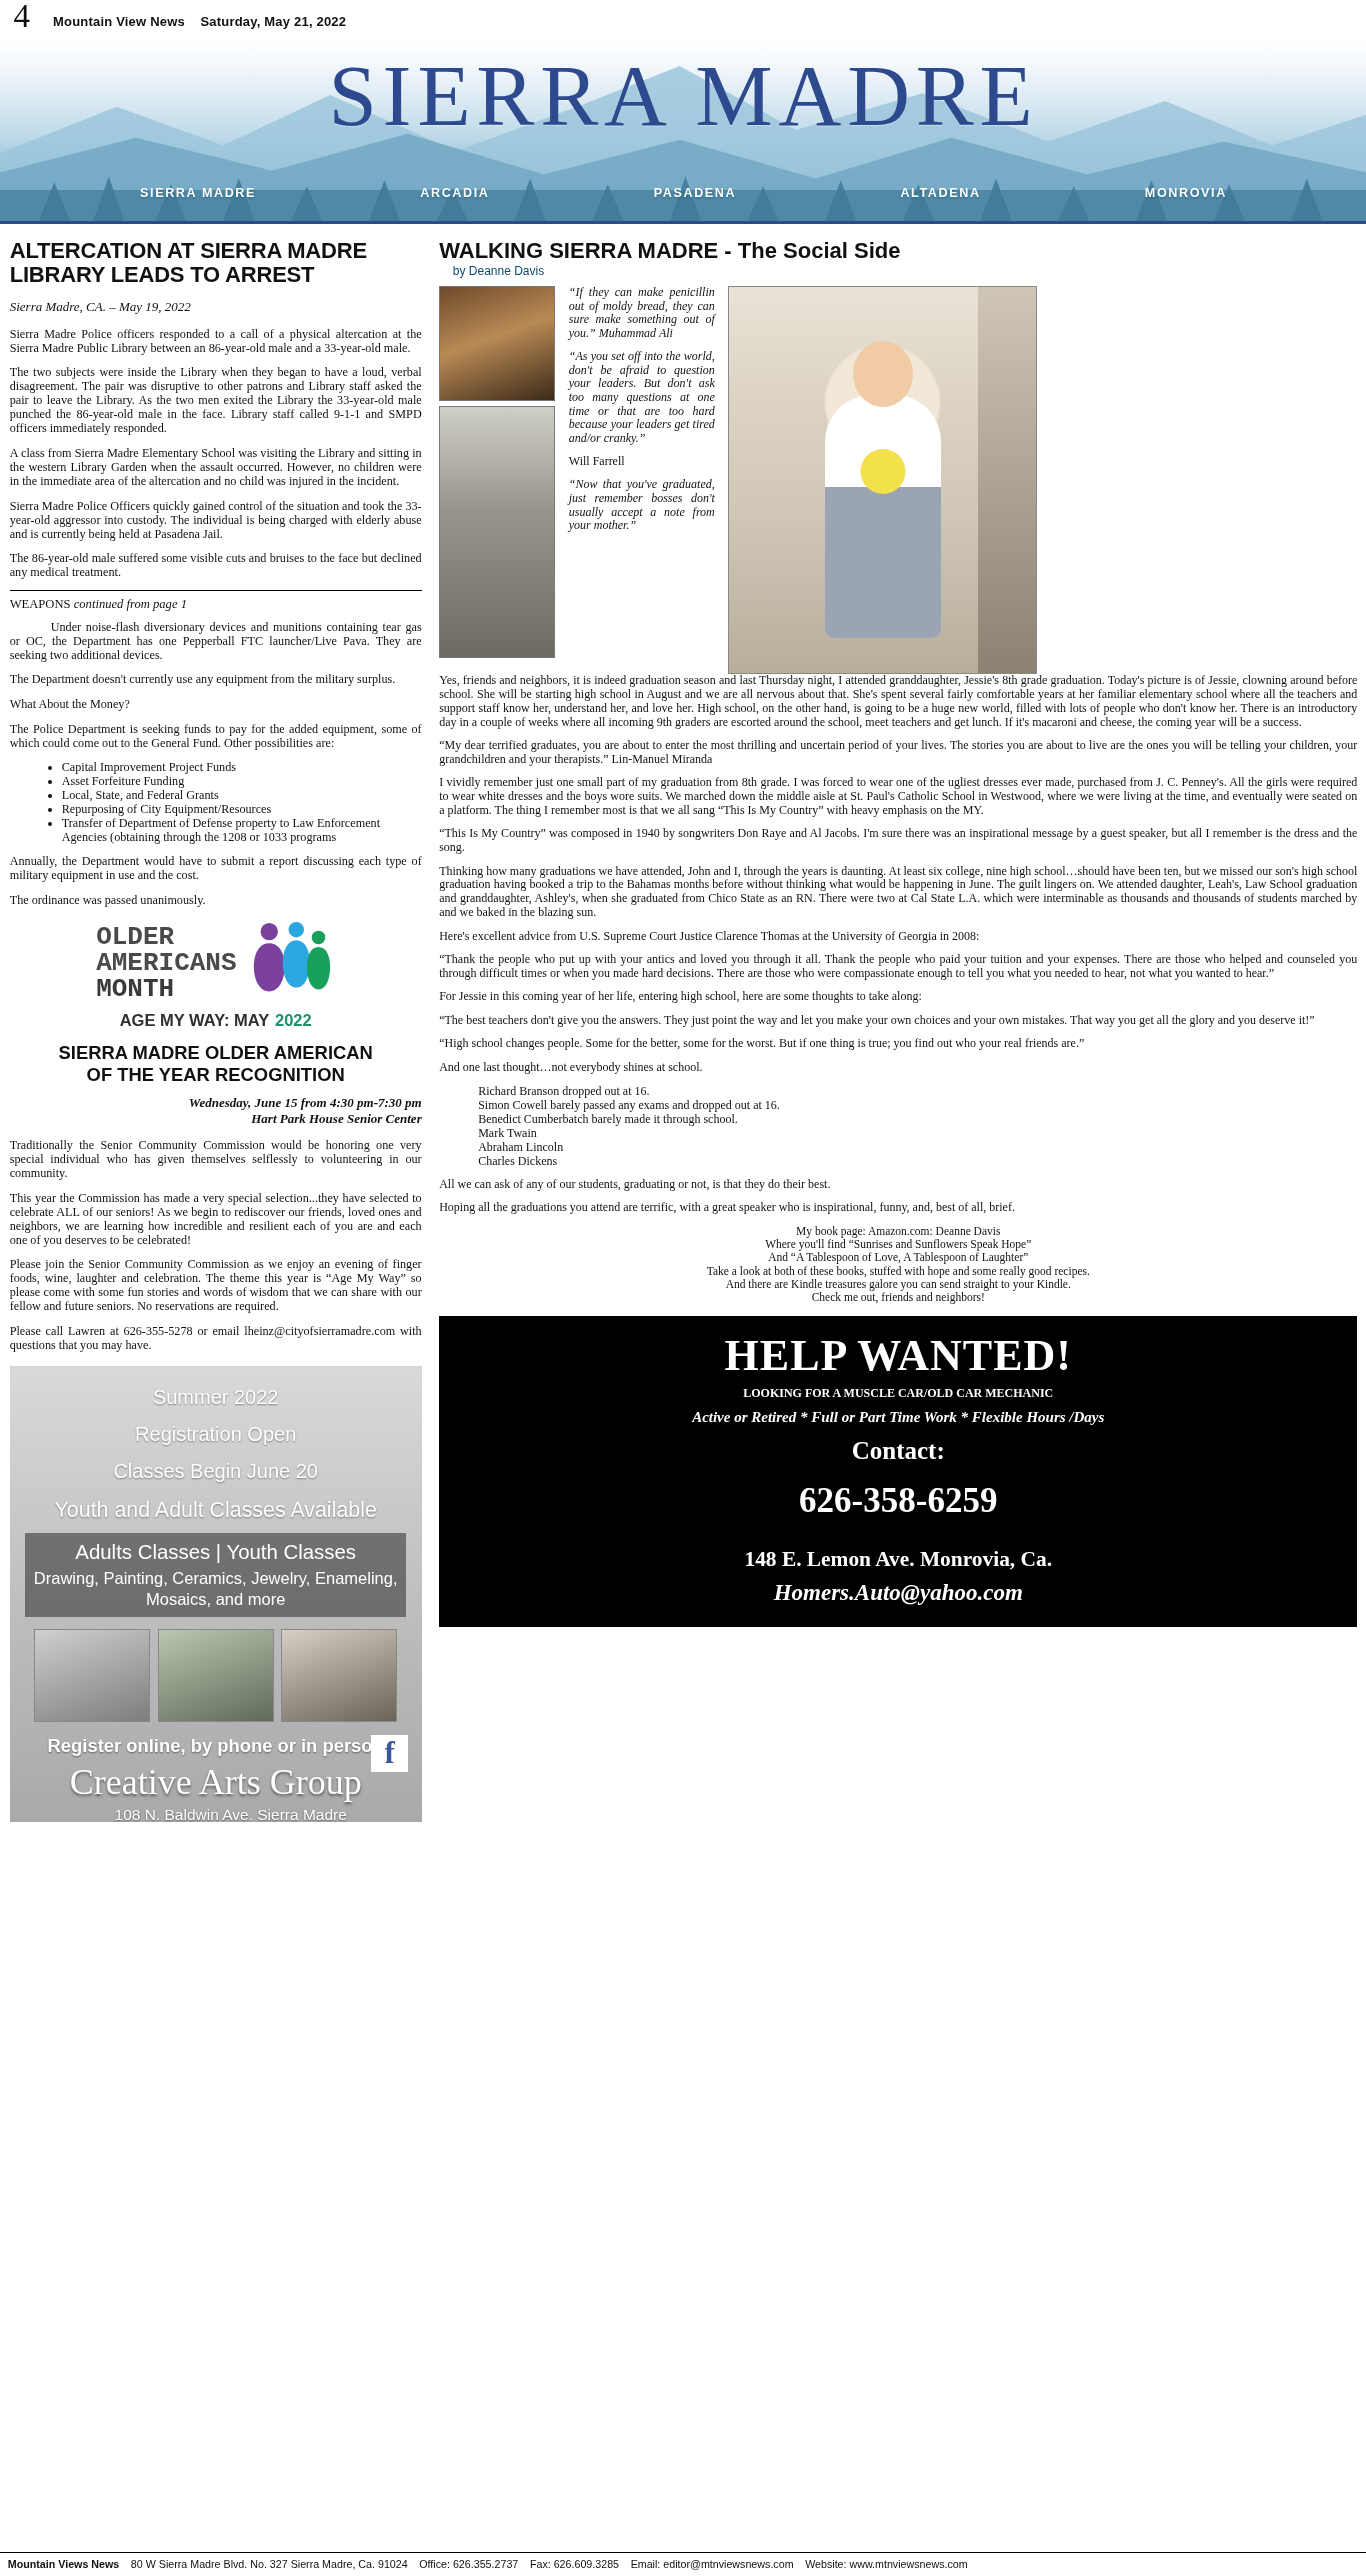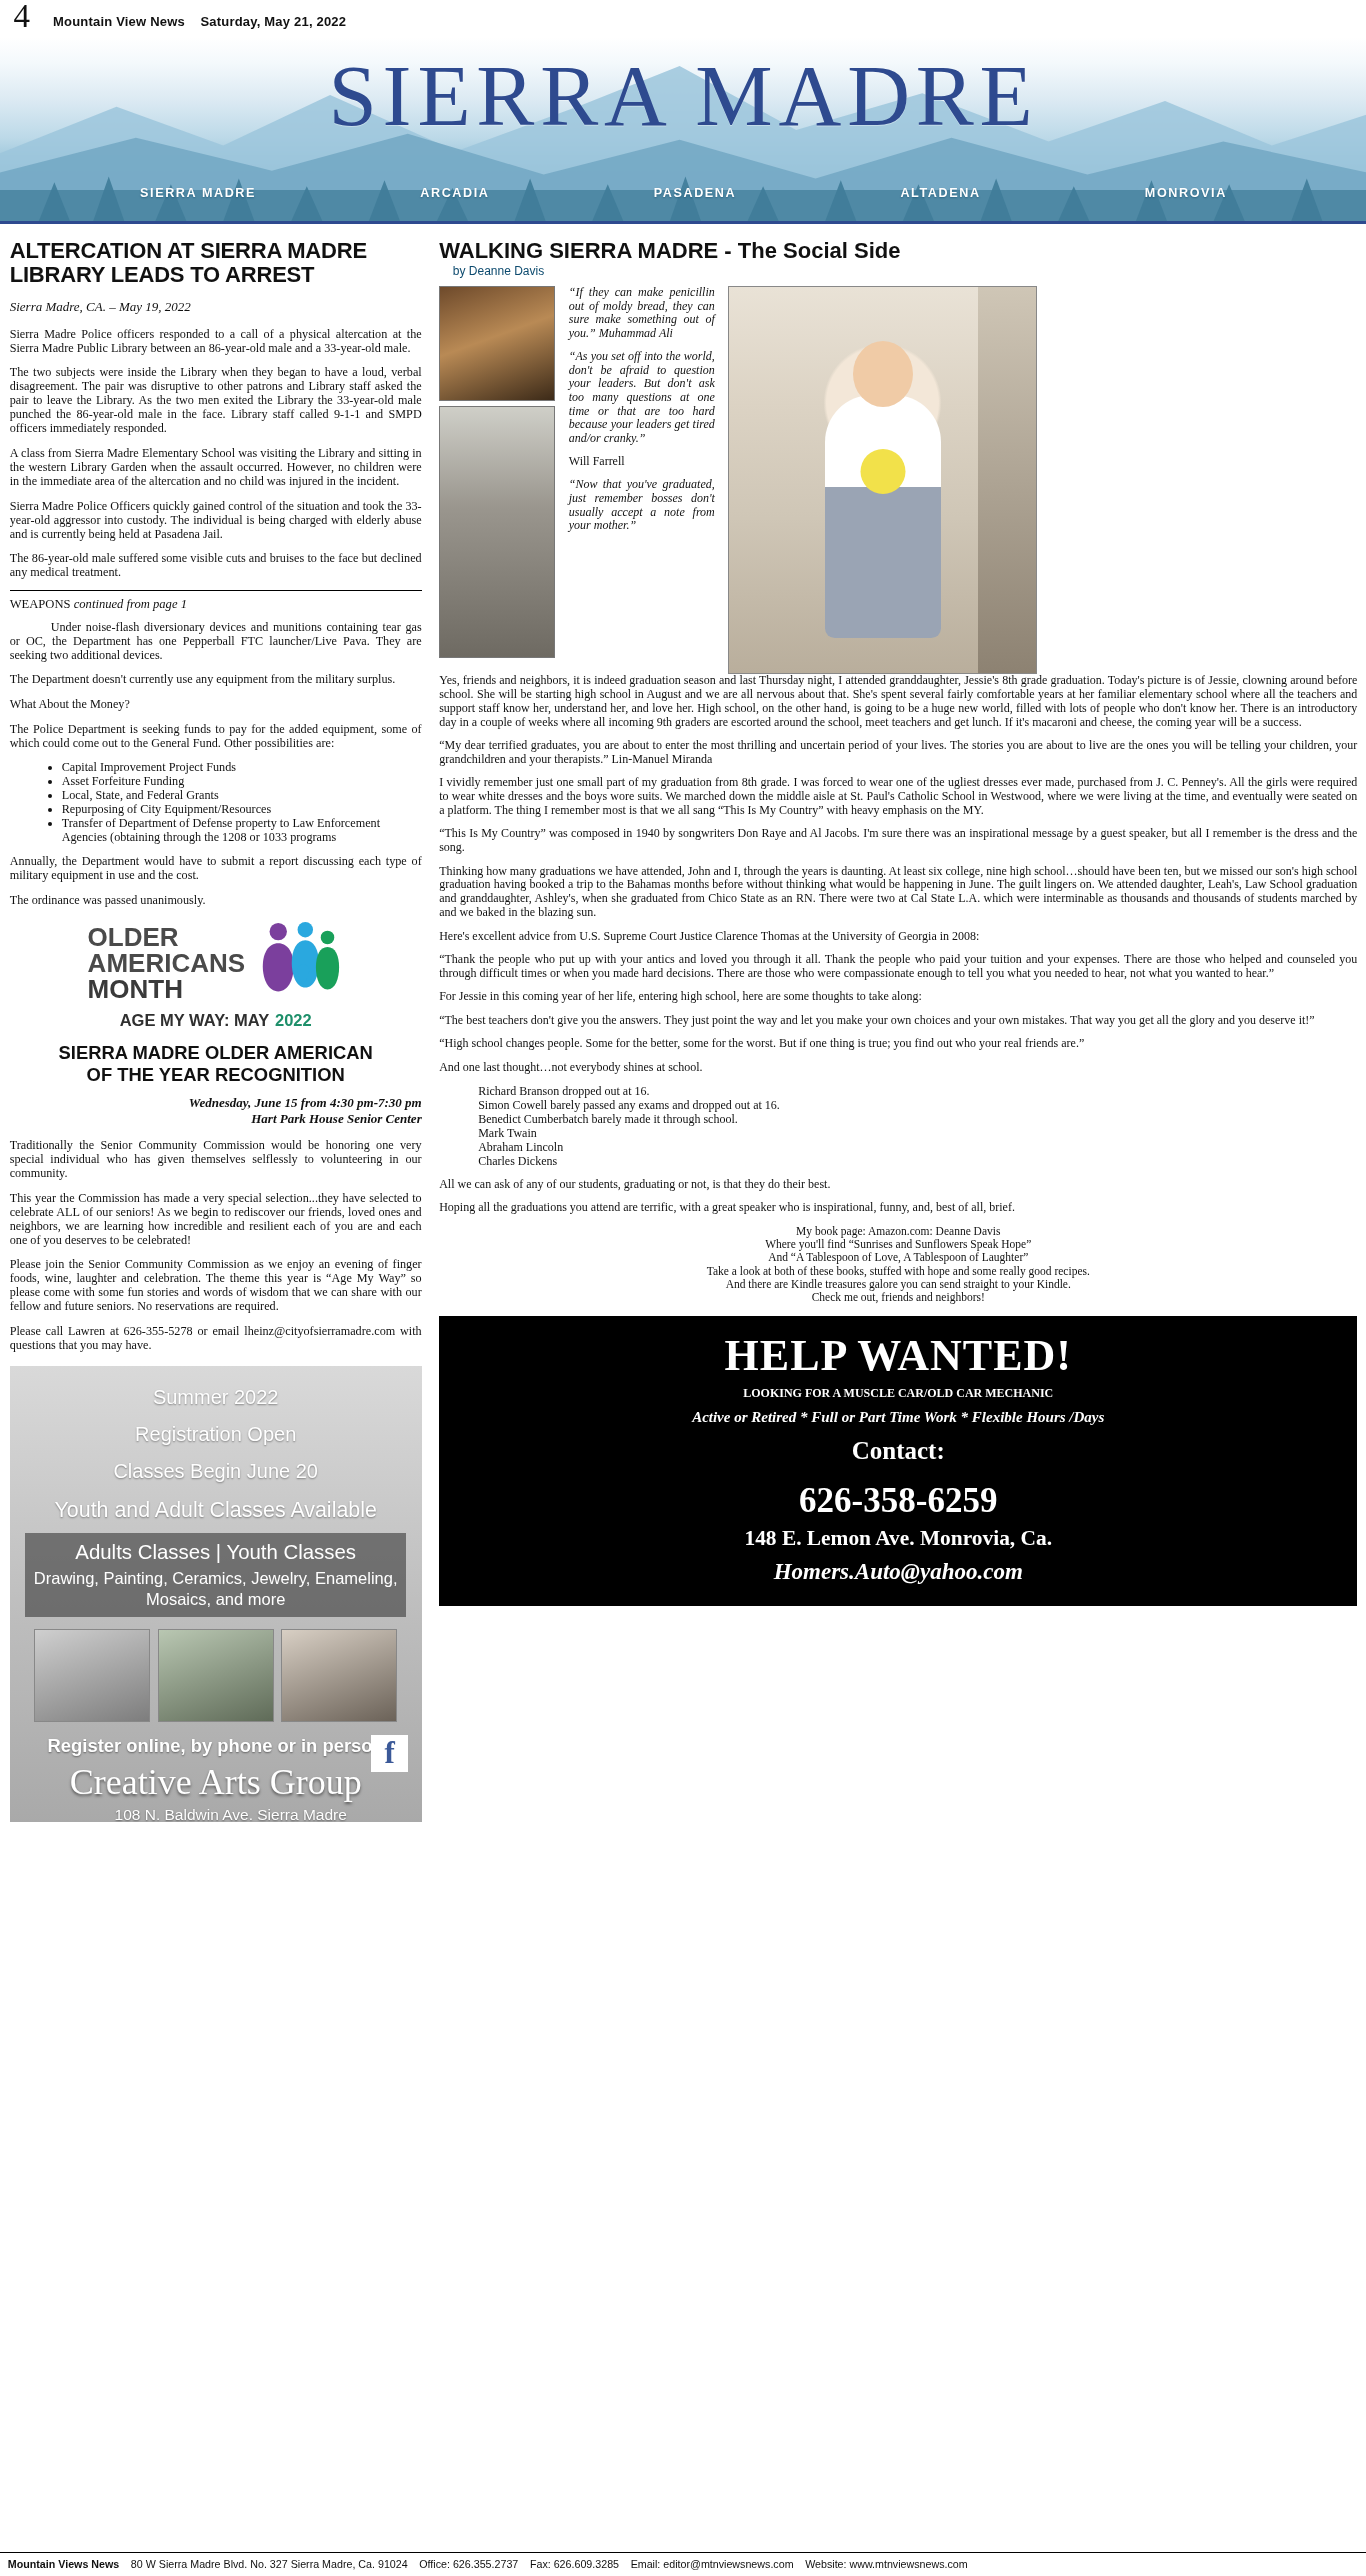--- a/index.html
+++ b/index.html
@@ -160,21 +160,21 @@
   .poem { text-align:center; font-size:12px; line-height:14px; margin:0 0 9.7px 0; }
   .indentlist { margin:0 0 9.7px 0; font-size:12px; line-height:14px; padding-left:39px; }
   .indentlist div { margin:0; }
 
   .bookinfo { text-align:center; font-size:11.5px; line-height:13.2px; margin:5.8px 0 7.8px 0; }
 
   
   .oaad { margin-top:13.6px; text-align:center; }
   .oalogo { display:flex; justify-content:center; align-items:center; gap:9.7px; }
   .oatext {
-    font-family:Liberation Sans, sans-serif;
+    font-family:Liberation Mono, monospace;
     font-weight:bold; font-size:26px; line-height:26px;
     color:#4a4a4a; text-align:left;
   }
   .oatext .l3 { color:#3a3a3a; }
   .oafigs { width:89px; height:85px; position:relative; }
   .oaband {
     margin:5.8px auto 0 auto; width:320px;
     display:flex; align-items:center; justify-content:center; gap:5.8px;
     font-family:"Liberation Sans", sans-serif;
     font-weight:bold; font-size:16.5px; color:#2f2f2f;
@@ -245,21 +245,21 @@
     width:100%;
   }
   .hw-h {
     font-family:"Liberation Serif", serif; font-weight:bold;
     font-size:44px; line-height:49px; letter-spacing:1px;
   }
   .hw-l1 { font-family:"Liberation Serif", serif; font-weight:bold; font-size:12px; margin-top:5.8px; }
   .hw-l2 { font-family:"Liberation Serif", serif; font-weight:bold; font-style:italic; font-size:15px; margin-top:7.8px; }
   .hw-c  { font-family:"Liberation Serif", serif; font-weight:bold; font-size:25px; margin-top:11.6px; }
   .hw-ph { font-family:"Liberation Serif", serif; font-weight:bold; font-size:35px; margin-top:15.5px; }
-  .hw-ad { font-family:"Liberation Serif", serif; font-weight:bold; font-size:21.4px; margin-top:5px; }
+  .hw-ad { font-family:"Liberation Serif", serif; font-weight:bold; font-size:21.4px; margin-top:26px; }
   .hw-em { font-family:"Liberation Serif", serif; font-weight:bold; font-style:italic; font-size:23px; margin-top:7.8px; }
 
   
   .footer {
     position:absolute; left:0; right:0; bottom:0;
     border-top:1px solid #000;
     font-family:"Liberation Sans", sans-serif;
     font-size:10.7px; padding:4.9px 7.8px 5.8px 7.8px;
     display:flex; gap:11.6px; align-items:center;
     white-space:nowrap;

